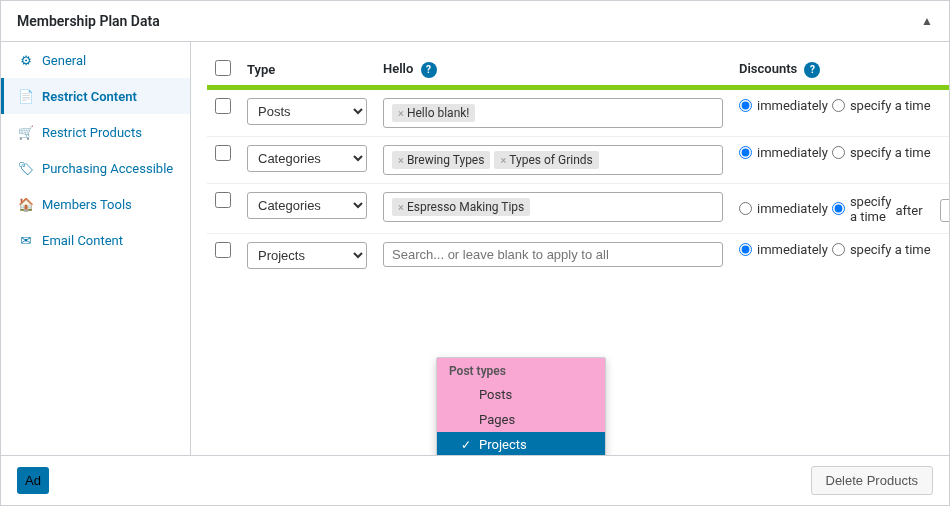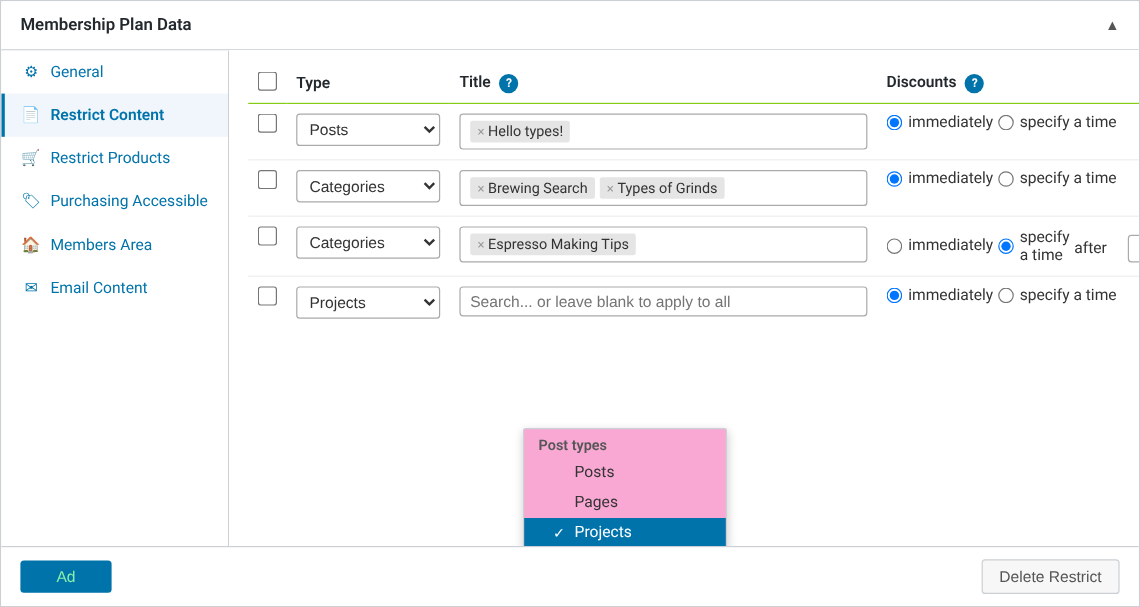--- a/index.html
+++ b/index.html
@@ -79,21 +79,21 @@
     .content-table {
       width: 100%;
       border-collapse: collapse;
     }
     .content-table th {
       text-align: left;
       font-weight: 600;
       color: #23282d;
       padding: 6px 8px;
       font-size: 13px;
-      border-bottom: 1px solid #84cc16;
+      border-bottom: 5px solid #84cc16;
       margin-top: 48px;
     }
     .content-table td {
       padding: 8px 8px;
       vertical-align: top;
     }
     .content-table tr.row-with-border td {
       border-bottom: 1px solid #eee;
     }
     .col-check { width: 30px; }
@@ -227,24 +227,24 @@
     .bottom-bar {
       border-top: 1px solid #ccd0d4;
       padding: 10px 16px;
       display: flex;
       justify-content: space-between;
       align-items: center;
       background: #fff;
     }
     .btn-add {
       background: #0073aa;
-      color: #86efac;
+      color: #000000;
       border: none;
       border-radius: 3px;
-      padding: 6px 30px;
+      padding: 6px 8px;
       font-size: 13px;
       cursor: pointer;
     }
     .btn-delete {
       background: #f7f7f7;
       color: #555;
       border: 1px solid #ccd0d4;
       border-radius: 3px;
       padding: 6px 14px;
       font-size: 13px;
@@ -294,40 +294,40 @@
       <div class="sidebar-item">
         <span class="sidebar-icon">🛒</span>
         <span>Restrict Products</span>
       </div>
       <div class="sidebar-item">
         <span class="sidebar-icon">🏷</span>
         <span>Purchasing Accessible</span>
       </div>
       <div class="sidebar-item">
         <span class="sidebar-icon">🏠</span>
-        <span>Members Area</span>
+        <span>Members Tools</span>
       </div>
       <div class="sidebar-item">
         <span class="sidebar-icon">✉</span>
         <span>Email Content</span>
       </div>
     </div>
 
     <div class="main-content">
       <table class="content-table">
         <thead>
           <tr>
             <th class="col-check">
               <input type="checkbox" class="row-check" style="">
             </th>
             <th class="col-type">
               <span>Type</span>
             </th>
             <th class="col-title">
-              <span>Title</span>
+              <span>Hello</span>
               <span class="help-icon">?</span>
             </th>
             <th class="col-accessible">
               <span>Discounts</span>
               <span class="help-icon">?</span>
             </th>
           </tr>
         </thead>
         <tbody>
 
@@ -337,21 +337,21 @@
             </td>
             <td class="col-type">
               <select class="type-select">
                 <option>Posts</option>
               </select>
             </td>
             <td class="col-title">
               <div class="tag-field">
                 <span class="tag">
                   <span class="tag-x">×</span>
-                  <span>Hello types!</span>
+                  <span>Hello blank!</span>
                 </span>
               </div>
             </td>
             <td class="col-accessible">
               <div class="radio-group">
                 <label class="radio-row">
                   <input type="radio" name="accessible1" checked="" style="">
                   <span>immediately</span>
                 </label>
                 <label class="radio-row">
@@ -368,21 +368,21 @@
             </td>
             <td class="col-type">
               <select class="type-select">
                 <option>Categories</option>
               </select>
             </td>
             <td class="col-title">
               <div class="tag-field">
                 <span class="tag">
                   <span class="tag-x">×</span>
-                  <span>Brewing Search</span>
+                  <span>Brewing Types</span>
                 </span>
                 <span class="tag">
                   <span class="tag-x">×</span>
                   <span>Types of Grinds</span>
                 </span>
               </div>
             </td>
             <td class="col-accessible">
               <div class="radio-group">
                 <label class="radio-row">
@@ -477,15 +477,15 @@
           <span class="checkmark">✓</span>
           <span>Projects</span>
         </div>
 
       </div>
     </div>
   </div>
 
   <div class="bottom-bar">
     <button class="btn-add">Ad</button>
-    <button class="btn-delete">Delete Restrict</button>
+    <button class="btn-delete">Delete Products</button>
   </div>
 </div>
 
 </body></html>

